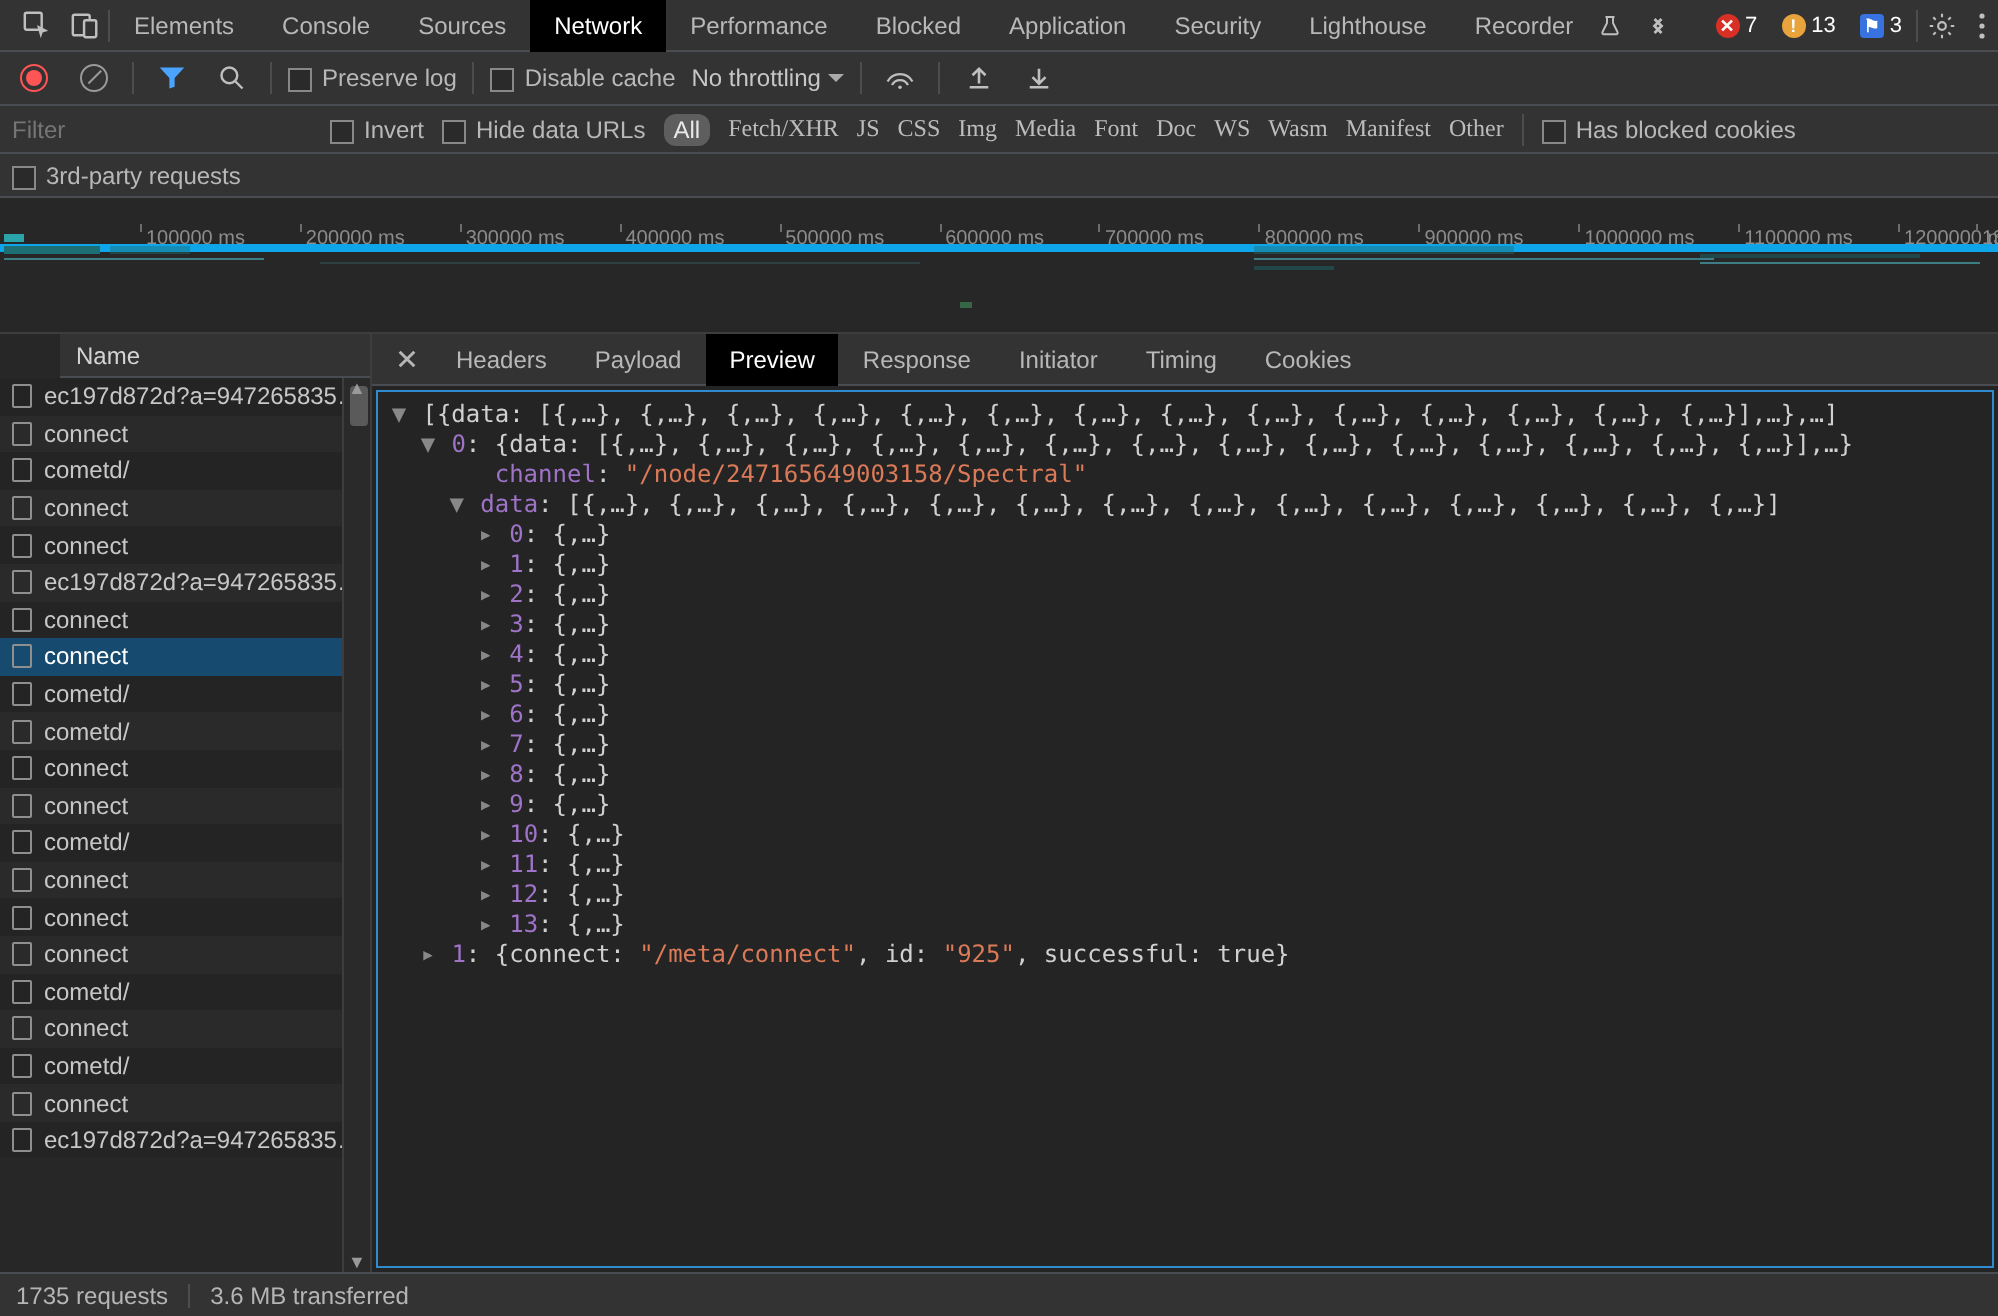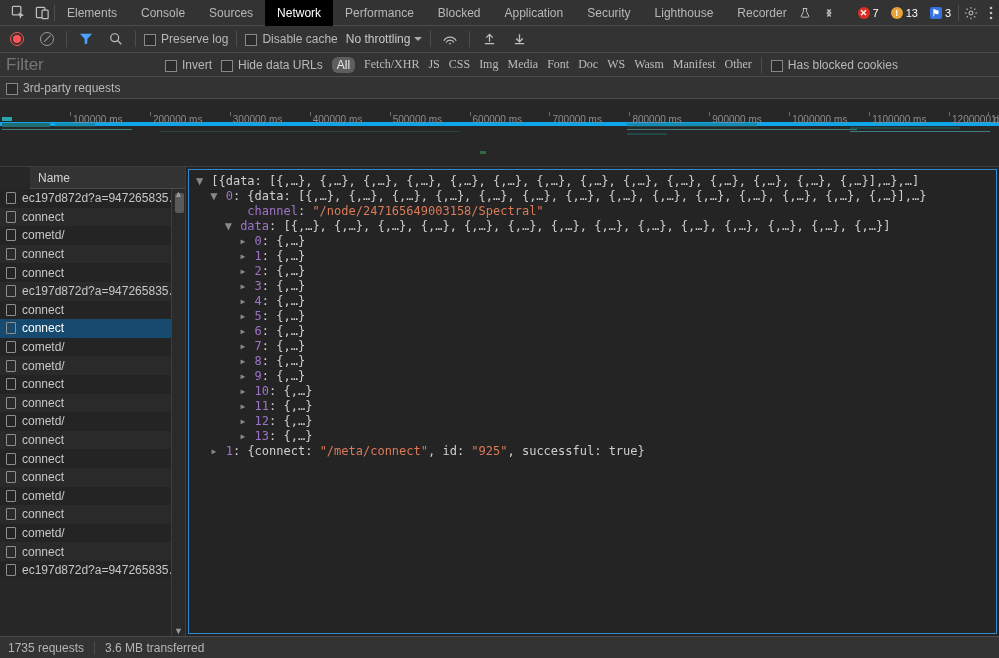--- a/index.html
+++ b/index.html
@@ -82,21 +82,21 @@
 
   
   .toolbar2 {
     display:flex;align-items:center;height:24px;
     background:#333333;border-bottom:1px solid #494c50;
     padding:0 6px;gap:9px;
     color:#c0c0c0;
   }
   .filter-input{
     background:transparent;border:none;color:#8d8d8d;
-    width:150px;font-size:17px;outline:none;padding:2px 0;
+    width:150px;font-size:12px;outline:none;padding:2px 0;
   }
   .pill{padding:1px 5px;border-radius:6px;cursor:default;}
   .pill.active{background:#5e5e5e;color:#e9e9e9;}
   .type-label{color:#bcbcbc;cursor:default;}
 
   
   .toolbar3{
     display:flex;align-items:center;height:22px;background:#333333;
     border-bottom:1px solid #494c50;padding:0 6px;gap:8px;
   }
@@ -462,20 +462,36 @@
         </div>
         <div class="scroll-stub">
         <div class="scroll-thumb" style="top:4px;height:20px;"></div>
         <div style="position:absolute;top:0;left:2px;color:#9a9a9a;font-size:9px;">▲</div>
         <div style="position:absolute;bottom:0;left:2px;color:#9a9a9a;font-size:9px;">▼</div>
       </div>
     </div>
   </div>
 
   <div class="right">
+    <div class="detail-tabs">
+      <div class="close">
+        <svg width="11" height="11" viewBox="0 0 12 12" stroke="#b7b7b7" stroke-width="1.6">
+            <path d="M2 2l8 8M10 2l-8 8"></path>
+          </svg>
+      </div>
+      <div id="dtab-holder" style="display:flex;">
+          <div class="dtab">Headers</div>
+          <div class="dtab">Payload</div>
+          <div class="dtab active">Preview</div>
+          <div class="dtab">Response</div>
+          <div class="dtab">Initiator</div>
+          <div class="dtab">Timing</div>
+          <div class="dtab">Cookies</div>
+        </div>
+    </div>
     <div class="preview" id="preview">
         <div class="tree-row"><span class="tw">▼</span> <span class="plain">[{data: [{,…}, {,…}, {,…}, {,…}, {,…}, {,…}, {,…}, {,…}, {,…}, {,…}, {,…}, {,…}, {,…}, {,…}],…},…]</span></div>
         <div class="tree-row">  <span class="tw">▼</span> <span class="key">0</span><span class="plain">: {data: [{,…}, {,…}, {,…}, {,…}, {,…}, {,…}, {,…}, {,…}, {,…}, {,…}, {,…}, {,…}, {,…}, {,…}],…}</span></div>
         <div class="tree-row">     <span class="tw"> </span> <span class="key">channel</span><span class="plain">: </span><span class="str">"/node/247165649003158/Spectral"</span></div>
         <div class="tree-row">    <span class="tw">▼</span> <span class="key">data</span><span class="plain">: [{,…}, {,…}, {,…}, {,…}, {,…}, {,…}, {,…}, {,…}, {,…}, {,…}, {,…}, {,…}, {,…}, {,…}]</span></div>
         <div class="tree-row">      <span class="tw">▸</span> <span class="key">0</span><span class="plain">: {,…}</span></div>
         <div class="tree-row">      <span class="tw">▸</span> <span class="key">1</span><span class="plain">: {,…}</span></div>
         <div class="tree-row">      <span class="tw">▸</span> <span class="key">2</span><span class="plain">: {,…}</span></div>
         <div class="tree-row">      <span class="tw">▸</span> <span class="key">3</span><span class="plain">: {,…}</span></div>
         <div class="tree-row">      <span class="tw">▸</span> <span class="key">4</span><span class="plain">: {,…}</span></div>

